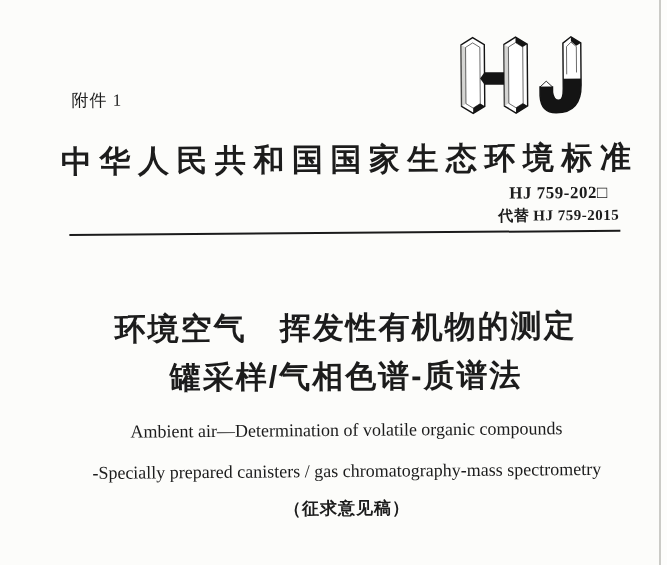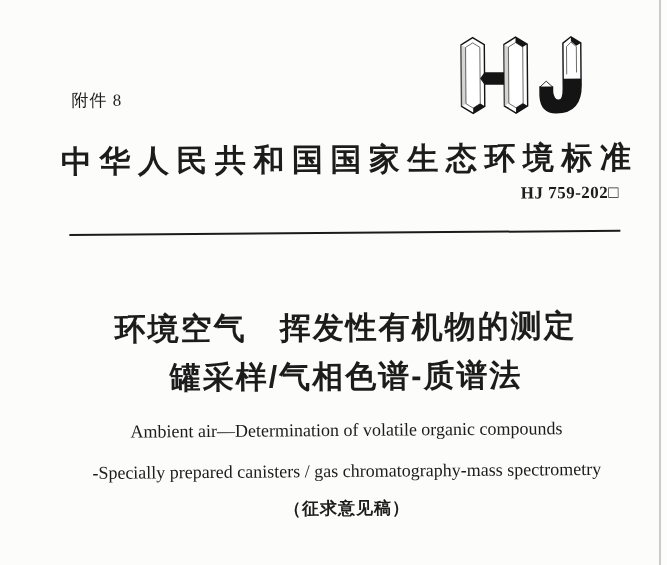--- a/index.html
+++ b/index.html
@@ -43,21 +43,21 @@
     font-size:17px;letter-spacing:1px;
   }
   .edge-line{position:absolute;left:659px;top:0;width:2px;height:565px;background:#cbcbc7;}
   .beyond-edge{position:absolute;left:661px;top:0;width:6px;height:565px;background:#fdfdfc;}
 </style>
 </head>
 <body>
 
 <div class="content">
 
-  <div class="attachment">附件 8</div>
+  <div class="attachment">附件 1</div>
 
   <svg class="logo" viewBox="0 0 150 95" xmlns="http://www.w3.org/2000/svg" aria-hidden="true">
     <defs>
       <clipPath id="hookClip">
           <rect x="90" y="51" width="60" height="44"></rect>
         </clipPath>
     </defs>
 
     <path d="M21,4 L34,12 L34,81 L21,89 L8,81 L8,12 Z" fill="#ffffff" stroke="#141414" stroke-width="1.6" stroke-linejoin="miter"></path>
     <polygon points="8,12 13,15 13,78 8,81" fill="#b9b9b6" opacity="0.6"></polygon>
@@ -76,20 +76,21 @@
     <path d="M126,15 L131,10 L137,15 M126,15 L126,46 M137,15 L137,44" stroke="#141414" stroke-width="0.7" fill="none"></path>
     <path d="M131,4 L142,11 L142,58 Q142,89 114,89 Q97,89 96,70 L96,60 L110,60 L110,66 Q111,75 117,75 Q122,75 122,62 L122,11 Z" fill="#141414" clip-path="url(#hookClip)"></path>
     <polygon points="96,60 103,53.5 110,60" fill="#ffffff" stroke="#141414" stroke-width="1"></polygon>
     <polygon points="131,4 142,11 137,14 131,9" fill="#141414"></polygon>
   </svg>
 
   <h1 class="heading">中华人民共和国国家生态环境标准</h1>
 
   <div class="std-block">
     <div class="std-no">HJ 759-202□</div>
+    <div class="std-replaces">代替 HJ 759-2015</div>
   </div>
 
   <div class="rule"></div>
 
   <h2 class="title-cn cn1">环境空气　挥发性有机物的测定</h2>
   <h2 class="title-cn cn2">罐采样/气相色谱-质谱法</h2>
 
   <p class="title-en en1">Ambient air—Determination of volatile organic compounds</p>
   <p class="title-en en2">-Specially prepared canisters / gas chromatography-mass spectrometry</p>
 

